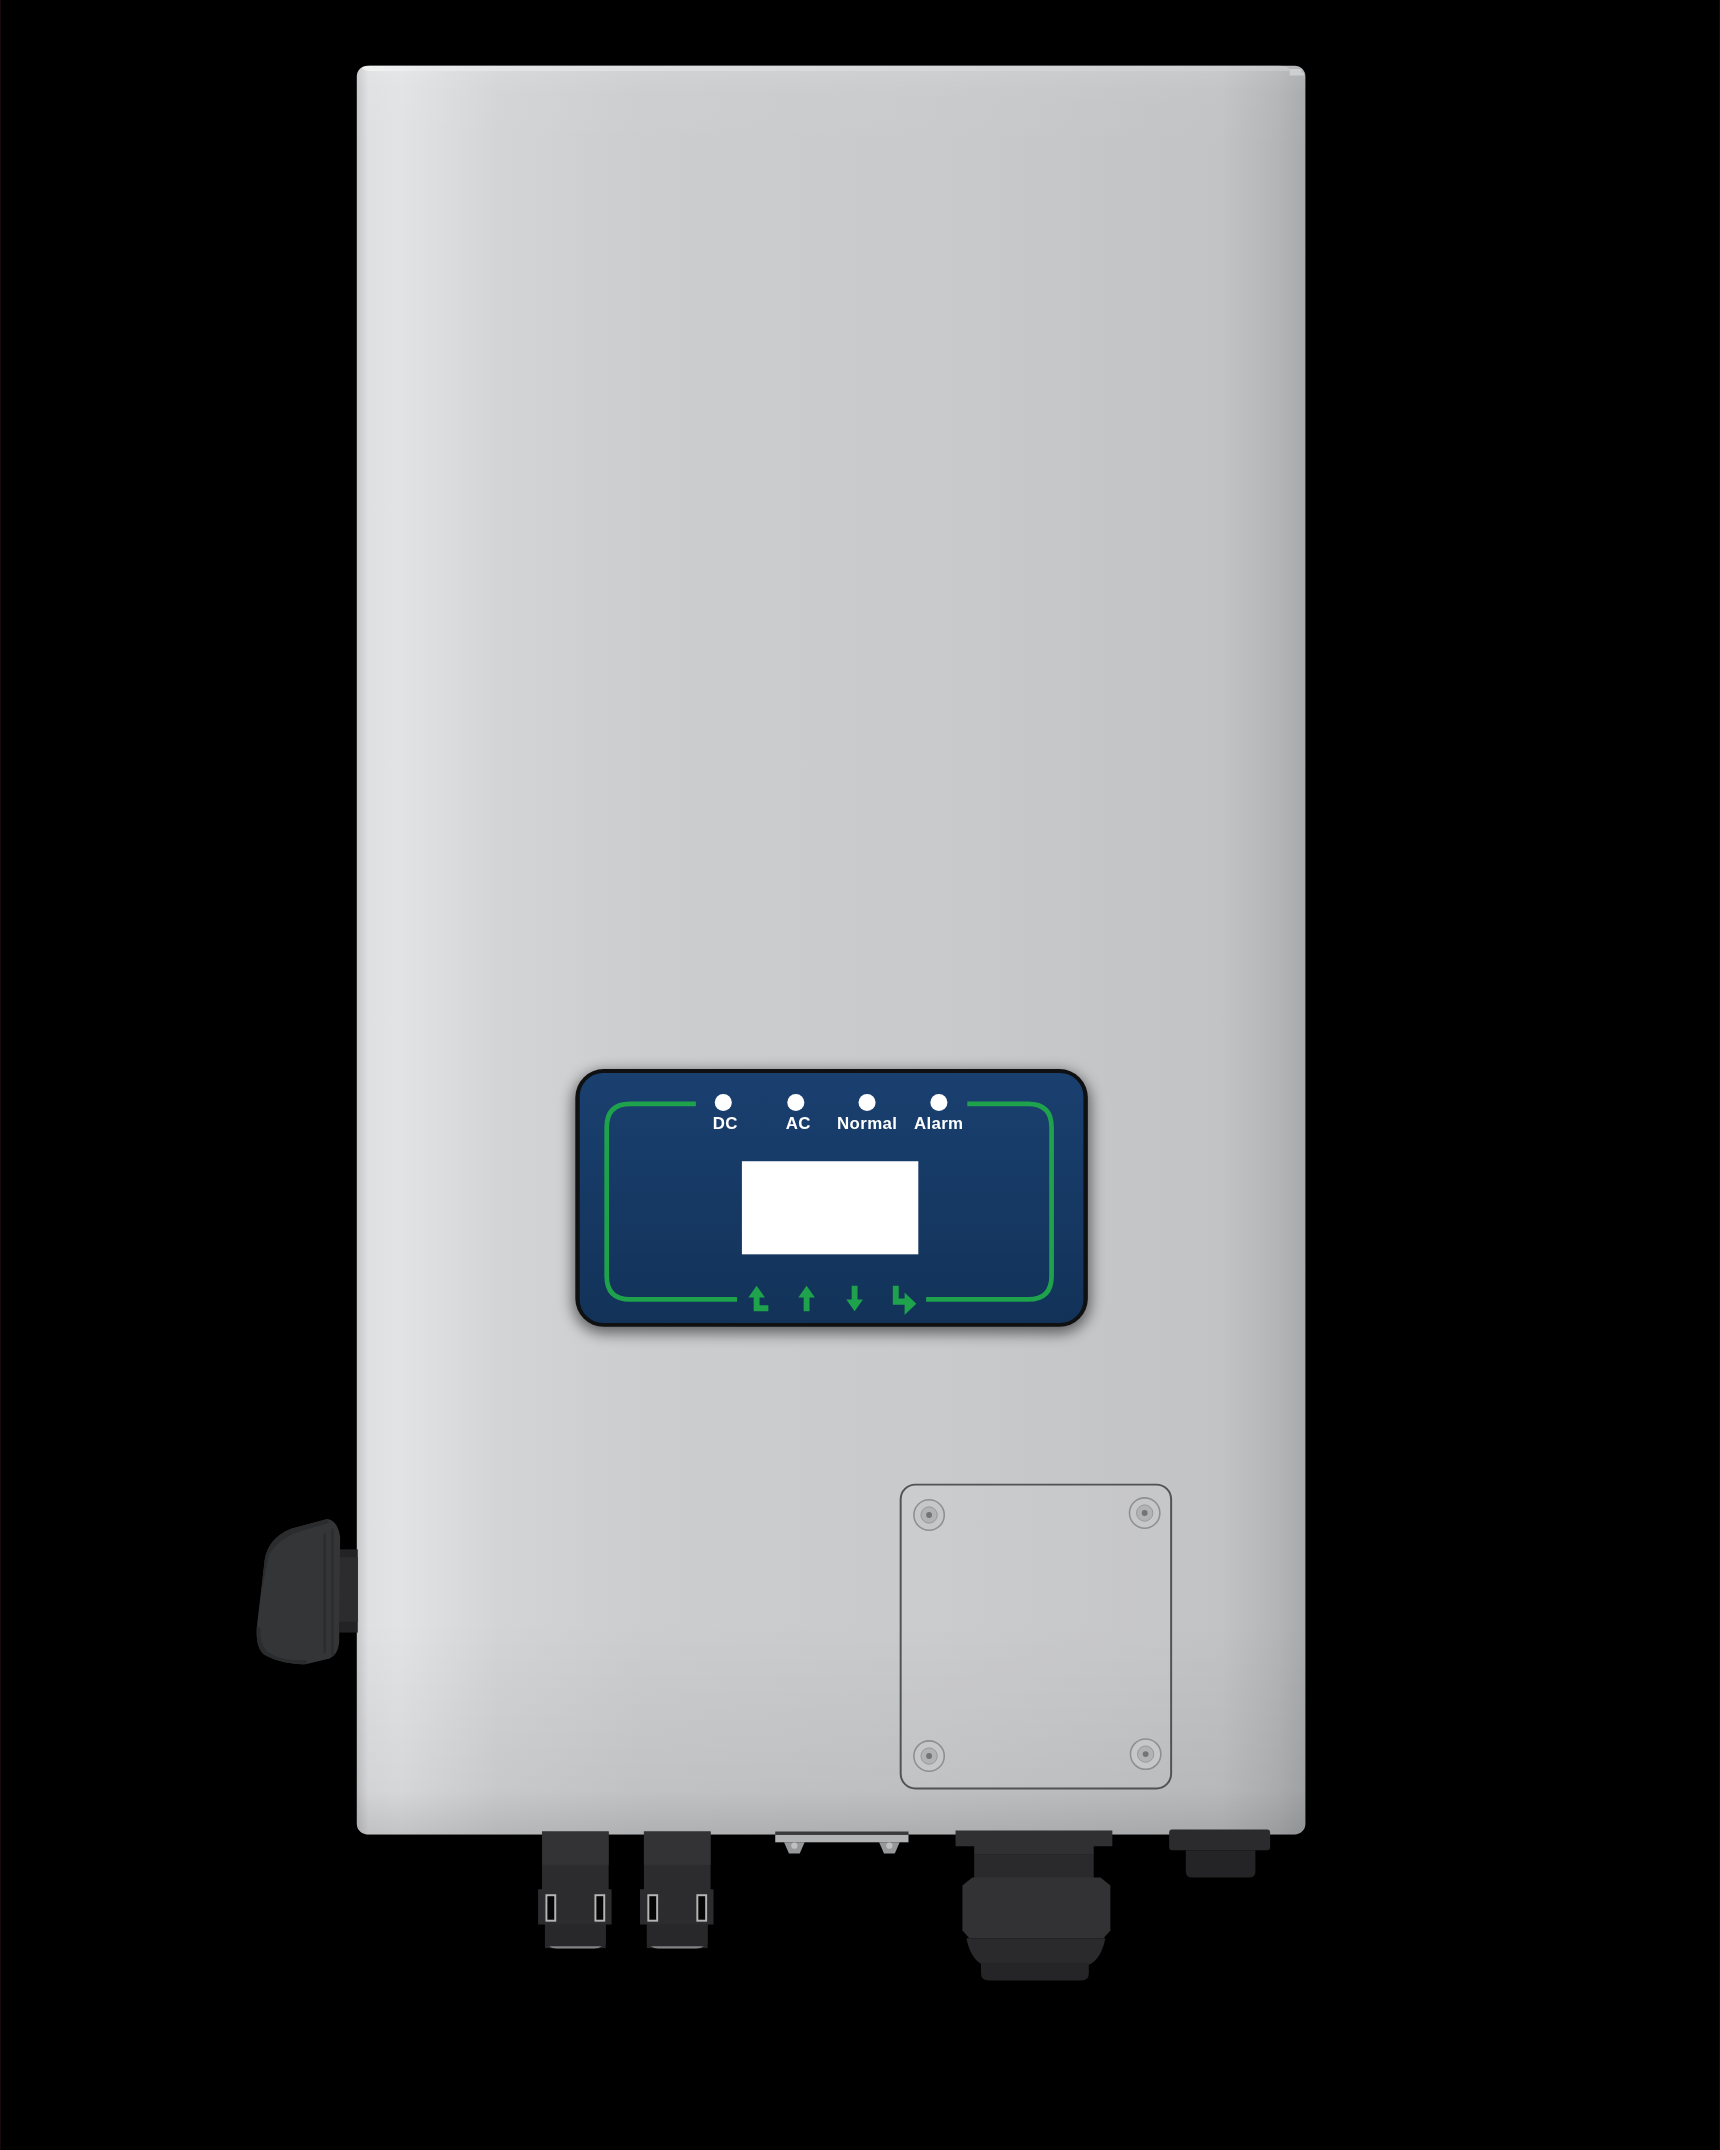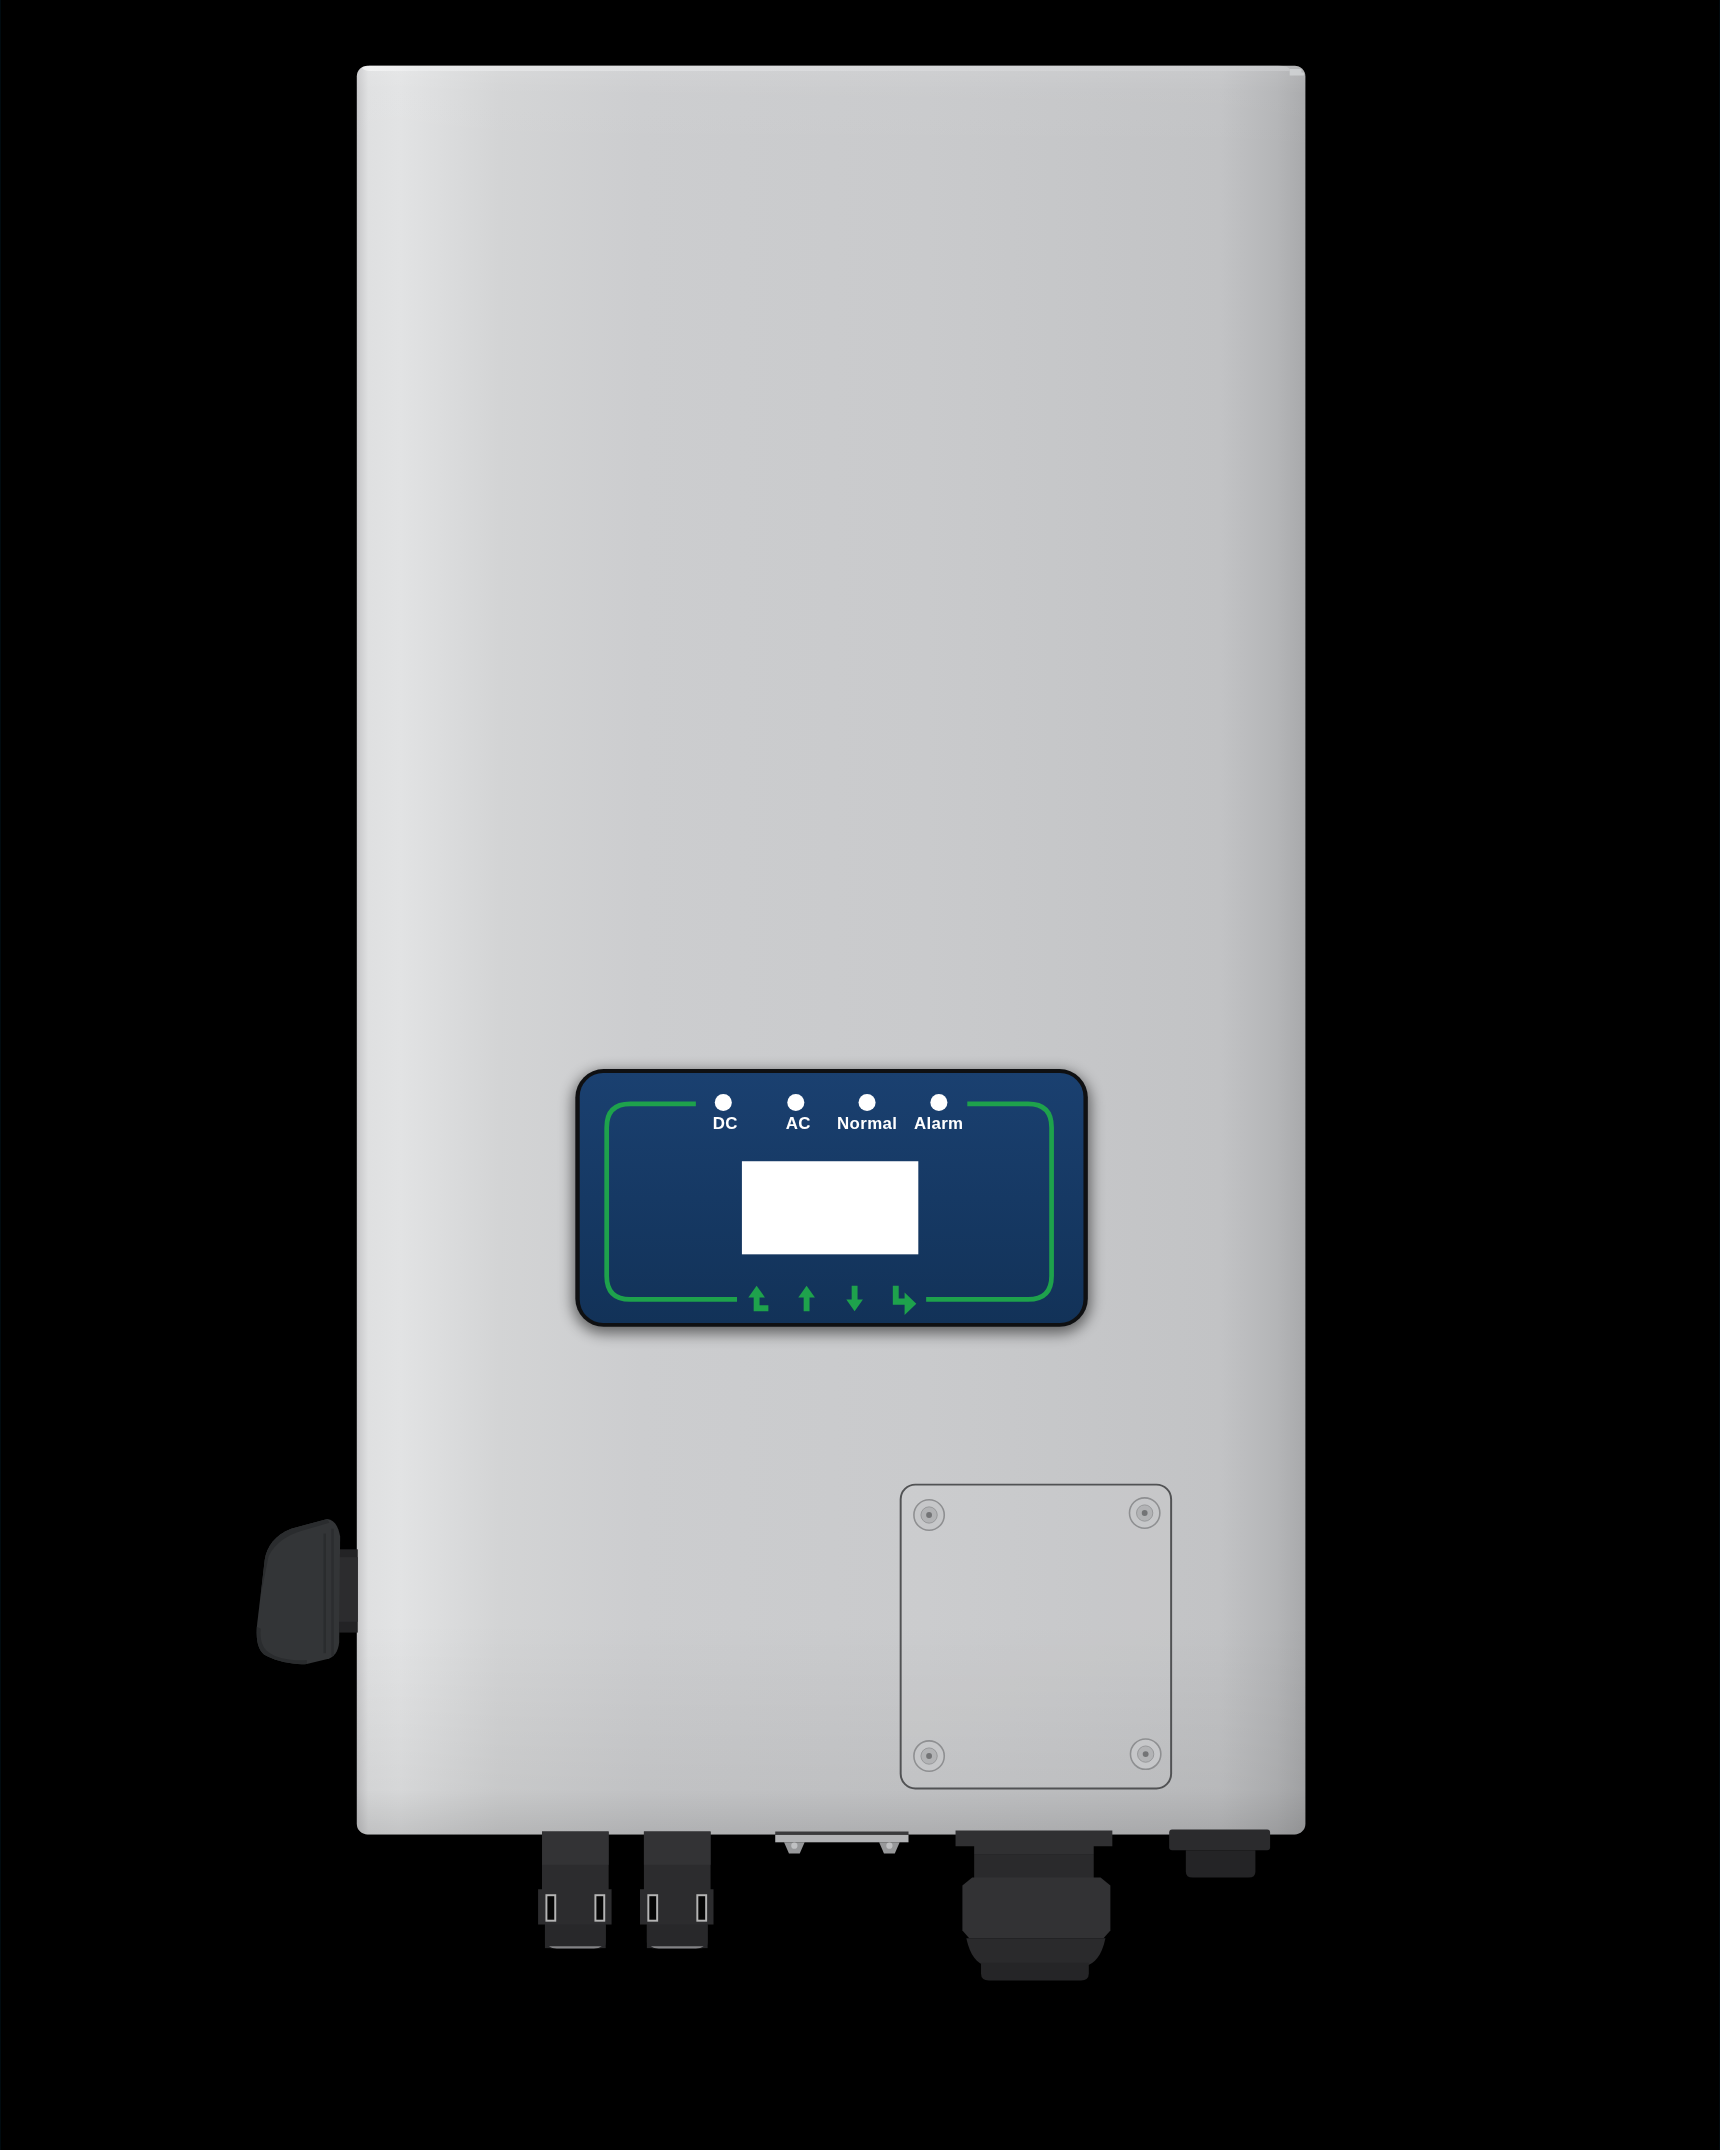--- a/index.html
+++ b/index.html
@@ -1,16 +1,16 @@
 <!DOCTYPE html>
 <html><head>
 <meta charset="utf-8">
 <style>
   html,body{margin:0;padding:0;background:#000;}
-  .canvas{position:relative;width:1720px;height:2150px;background:#0369a1;overflow:hidden;font-family:"Liberation Sans", sans-serif;}
+  .canvas{position:relative;width:1720px;height:2150px;background:#ec4899;overflow:hidden;font-family:"Liberation Sans", sans-serif;}
   svg{position:absolute;left:0;top:0;}
 </style>
 </head>
 <body>
 <div class="canvas">
 <svg width="1720" height="2150" viewBox="0 0 1755 2194">
 <defs>
   <linearGradient id="bodyGrad" x1="0" y1="0" x2="1" y2="0">
     <stop offset="0" stop-color="#c6c6c8"></stop>
     <stop offset="0.012" stop-color="#dfe0e1"></stop>

